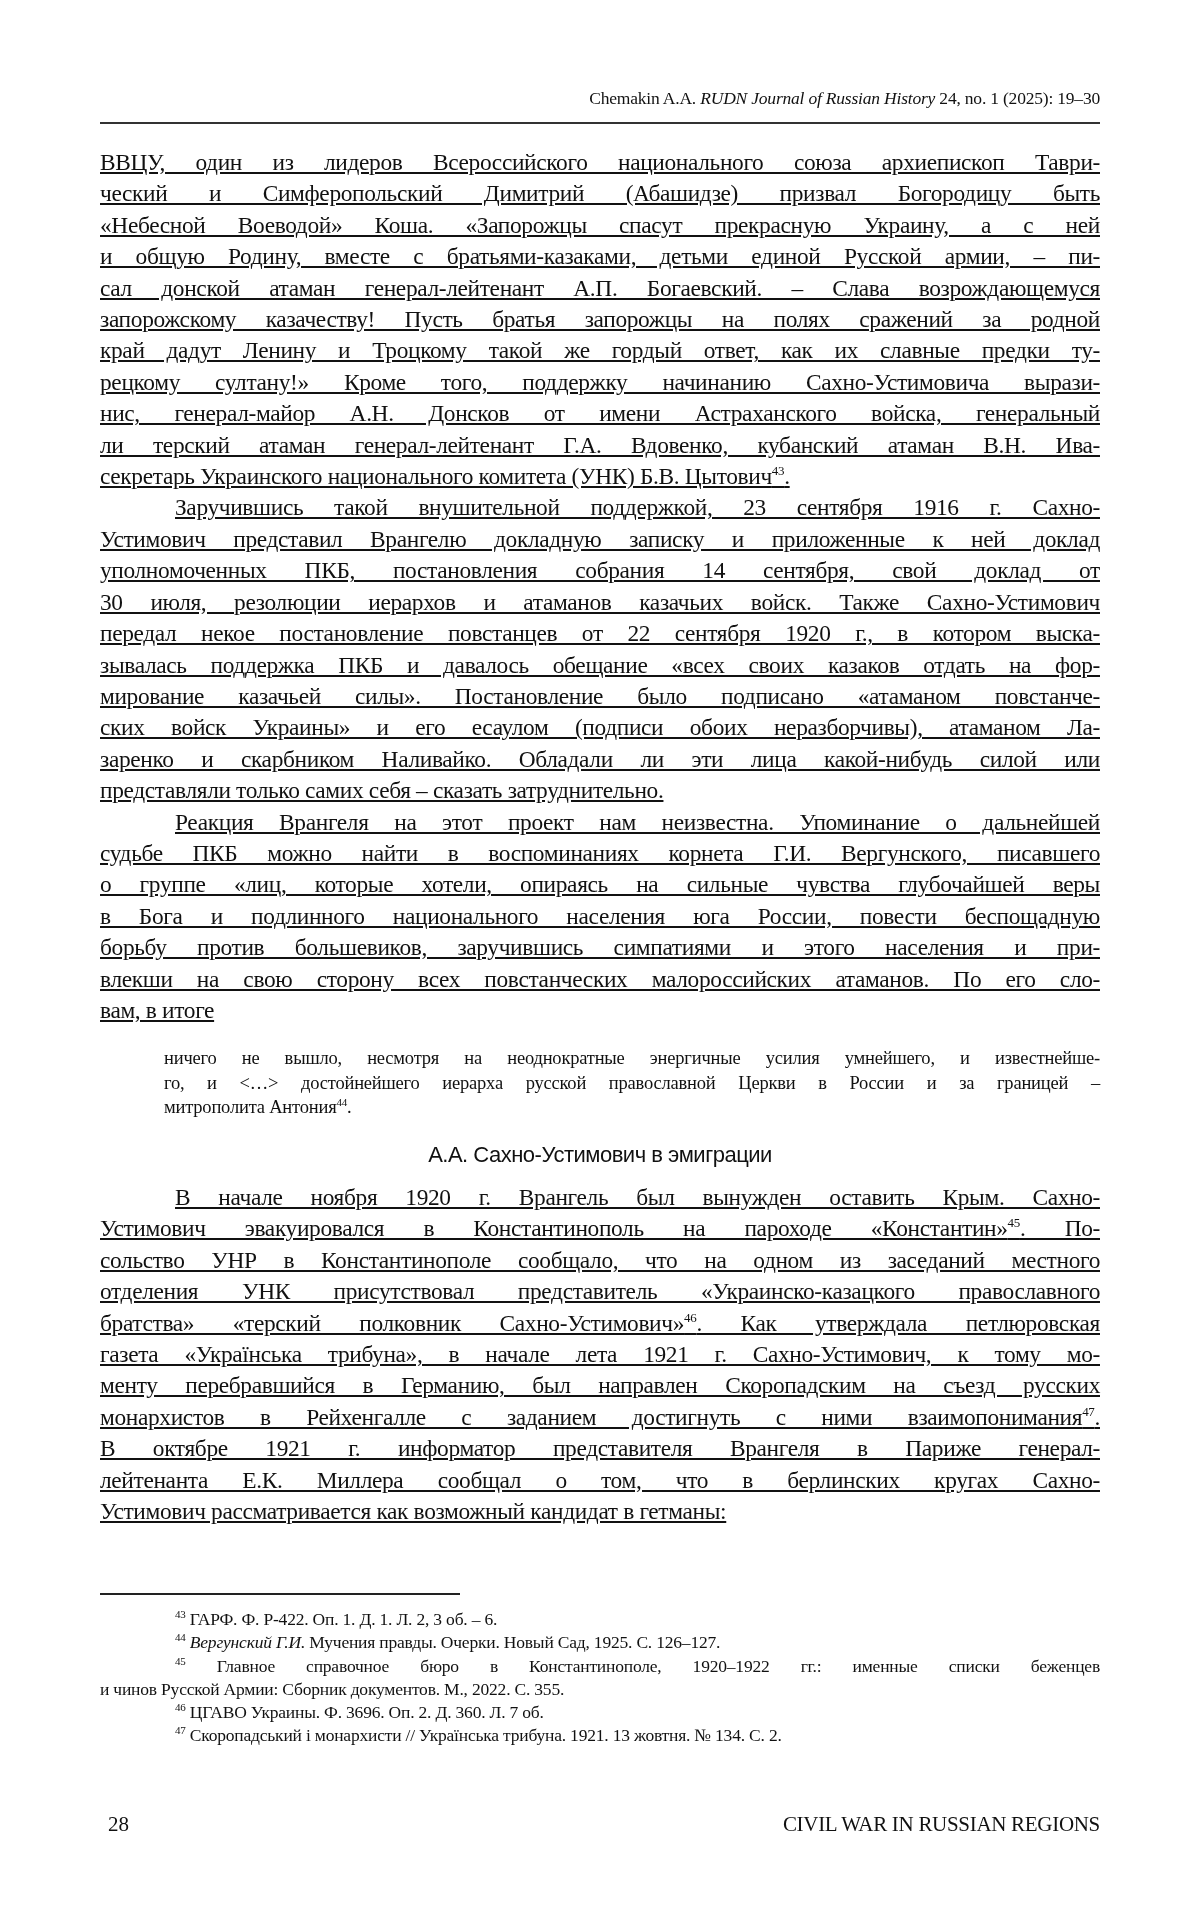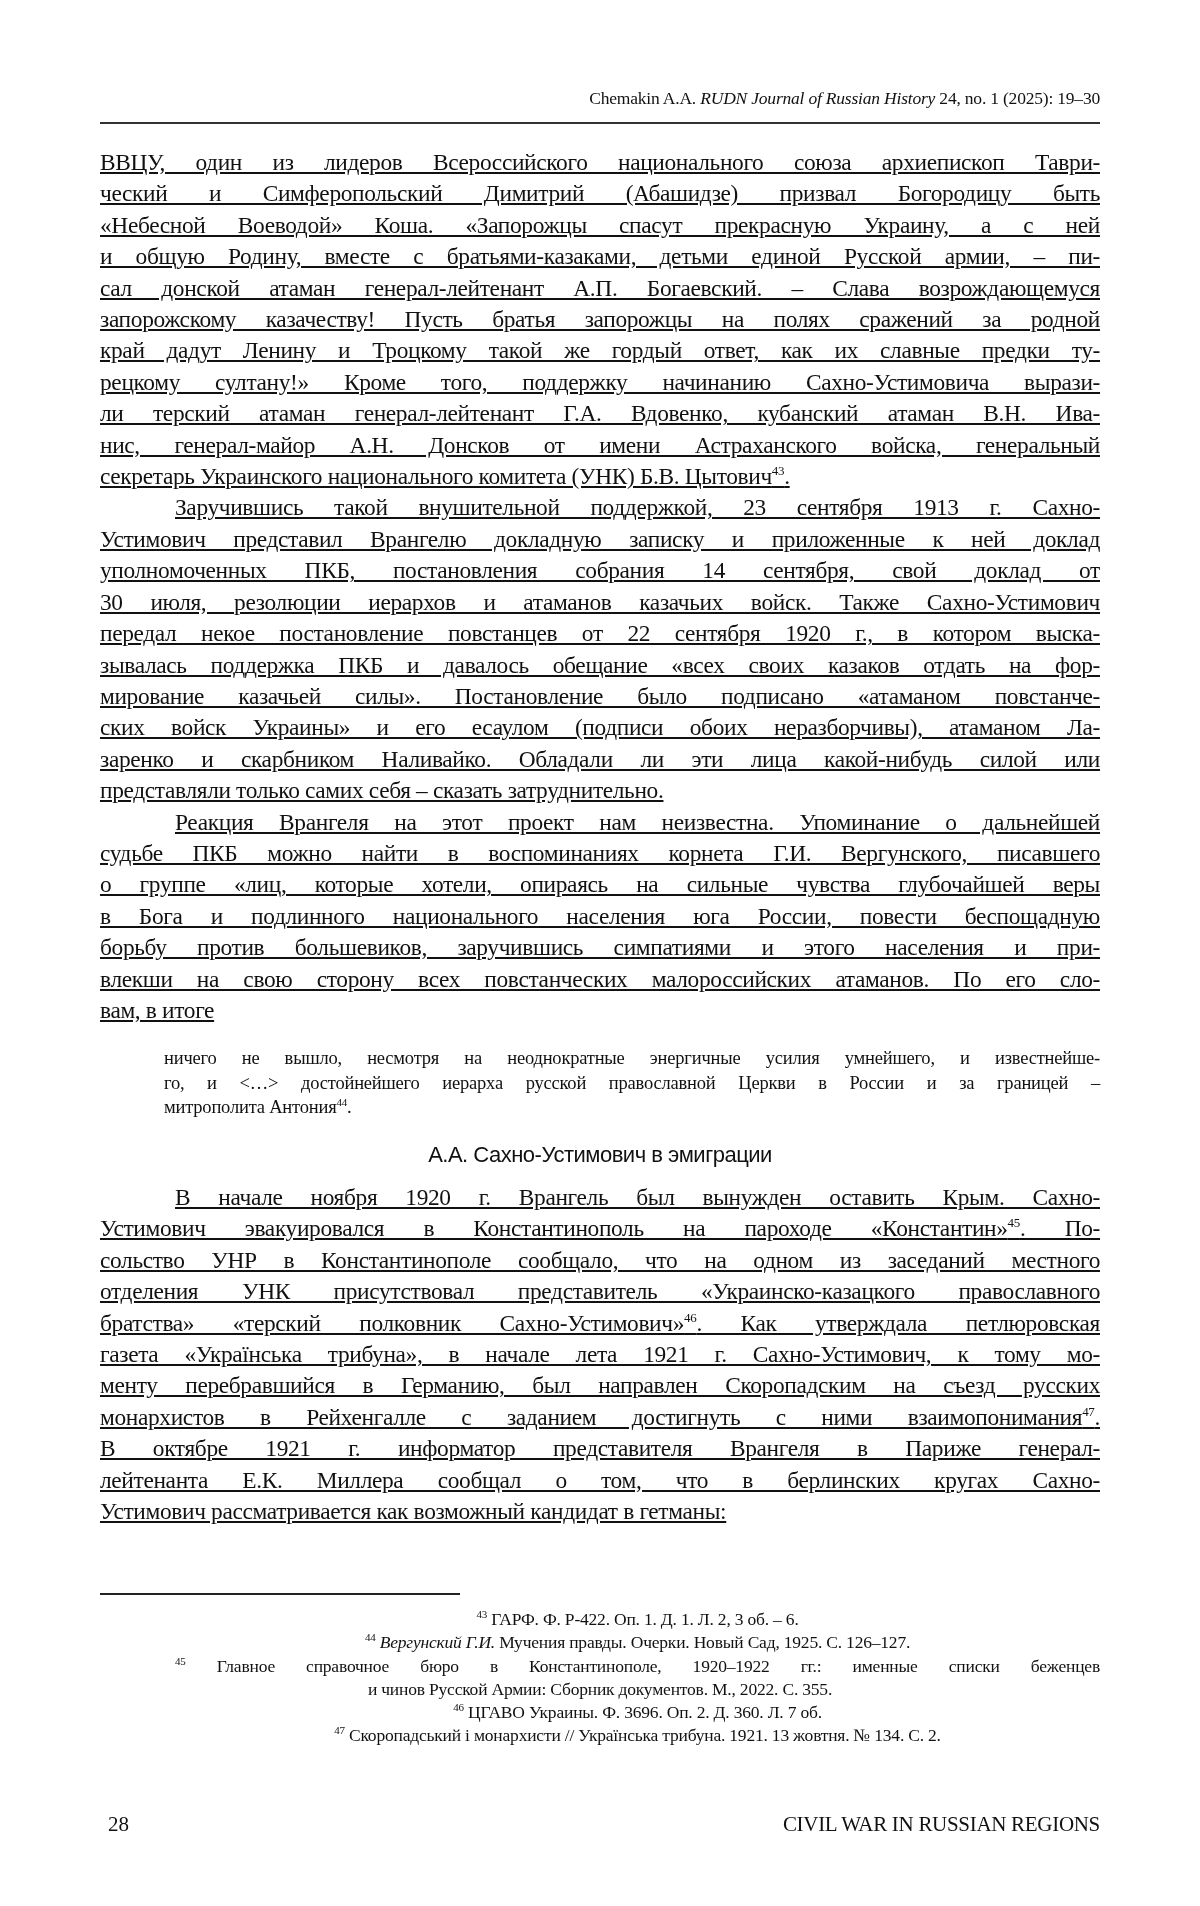--- a/index.html
+++ b/index.html
@@ -19,21 +19,21 @@
   .quote { margin: 20px 0 0 64px; font-size: 18.5px; line-height: 24.5px; letter-spacing: -0.2px; }
   .quote .l { display: block; text-align: justify; text-align-last: justify; }
   .quote .l.last { text-align-last: left; }
   .quote sup { font-size: 11px; }
   .section-title { font-family: "Liberation Sans", "DejaVu Sans", sans-serif; font-weight: normal;
                    text-align: center; font-size: 22px; margin: 22px 0 14px 0; letter-spacing: -0.5px; }
   .fn-rule { position: absolute; left: 100px; top: 1593px; width: 360px; height: 2px; background: #222; }
   .footnotes { position: absolute; left: 100px; top: 1608px; width: 1000px; font-size: 17.5px; line-height: 23.3px;
                letter-spacing: -0.2px; }
   .fn { display: block; }
-  .fn .l { display: block; text-align: center; }
+  .fn .l { display: block; }
   .fn .l.first { padding-left: 75px; }
   .fn .l.just { text-align: justify; text-align-last: justify; }
   .fn sup { font-size: 11px; }
   .fn i { font-style: italic; }
   .footer { position: absolute; left: 100px; top: 1812px; width: 1000px; font-size: 21px; }
   .footer .pn { position: absolute; left: 8px; }
   .footer .jn { position: absolute; right: 0; letter-spacing: -0.3px; }
 </style>
 </head>
 <body>
@@ -49,27 +49,27 @@
 
   <p class="p">
     <span class="l">ВВЦУ, один из лидеров Всероссийского национального союза архиепископ Таври-</span>
     <span class="l">ческий и Симферопольский Димитрий (Абашидзе) призвал Богородицу быть</span>
     <span class="l">«Небесной Воеводой» Коша. «Запорожцы спасут прекрасную Украину, а с ней</span>
     <span class="l">и общую Родину, вместе с братьями-казаками, детьми единой Русской армии, – пи-</span>
     <span class="l">сал донской атаман генерал-лейтенант А.П. Богаевский. – Слава возрождающемуся</span>
     <span class="l">запорожскому казачеству! Пусть братья запорожцы на полях сражений за родной</span>
     <span class="l">край дадут Ленину и Троцкому такой же гордый ответ, как их славные предки ту-</span>
     <span class="l">рецкому султану!» Кроме того, поддержку начинанию Сахно-Устимовича вырази-</span>
+    <span class="l">нис, генерал-майор А.Н. Донсков от имени Астраханского войска, генеральный</span>
     <span class="l">ли терский атаман генерал-лейтенант Г.А. Вдовенко, кубанский атаман В.Н. Ива-</span>
-    <span class="l">нис, генерал-майор А.Н. Донсков от имени Астраханского войска, генеральный</span>
     <span class="l last"><span>секретарь Украинского национального комитета (УНК) Б.В. Цытович</span><sup>43</sup><span>.</span></span>
   </p>
 
   <p class="p indent">
-    <span class="l" style="text-indent:75px">Заручившись такой внушительной поддержкой, 23 сентября 1913 г. Сахно-</span>
+    <span class="l" style="text-indent:75px">Заручившись такой внушительной поддержкой, 23 сентября 1916 г. Сахно-</span>
     <span class="l" style="text-indent:0">Устимович представил Врангелю докладную записку и приложенные к ней доклад</span>
     <span class="l" style="text-indent:0">уполномоченных ПКБ, постановления собрания 14 сентября, свой доклад от</span>
     <span class="l" style="text-indent:0">30 июля, резолюции иерархов и атаманов казачьих войск. Также Сахно-Устимович</span>
     <span class="l" style="text-indent:0">передал некое постановление повстанцев от 22 сентября 1920 г., в котором выска-</span>
     <span class="l" style="text-indent:0">зывалась поддержка ПКБ и давалось обещание «всех своих казаков отдать на фор-</span>
     <span class="l" style="text-indent:0">мирование казачьей силы». Постановление было подписано «атаманом повстанче-</span>
     <span class="l" style="text-indent:0">ских войск Украины» и его есаулом (подписи обоих неразборчивы), атаманом Ла-</span>
     <span class="l" style="text-indent:0">заренко и скарбником Наливайко. Обладали ли эти лица какой-нибудь силой или</span>
     <span class="l last" style="text-indent:0">представляли только самих себя – сказать затруднительно.</span>
   </p>

